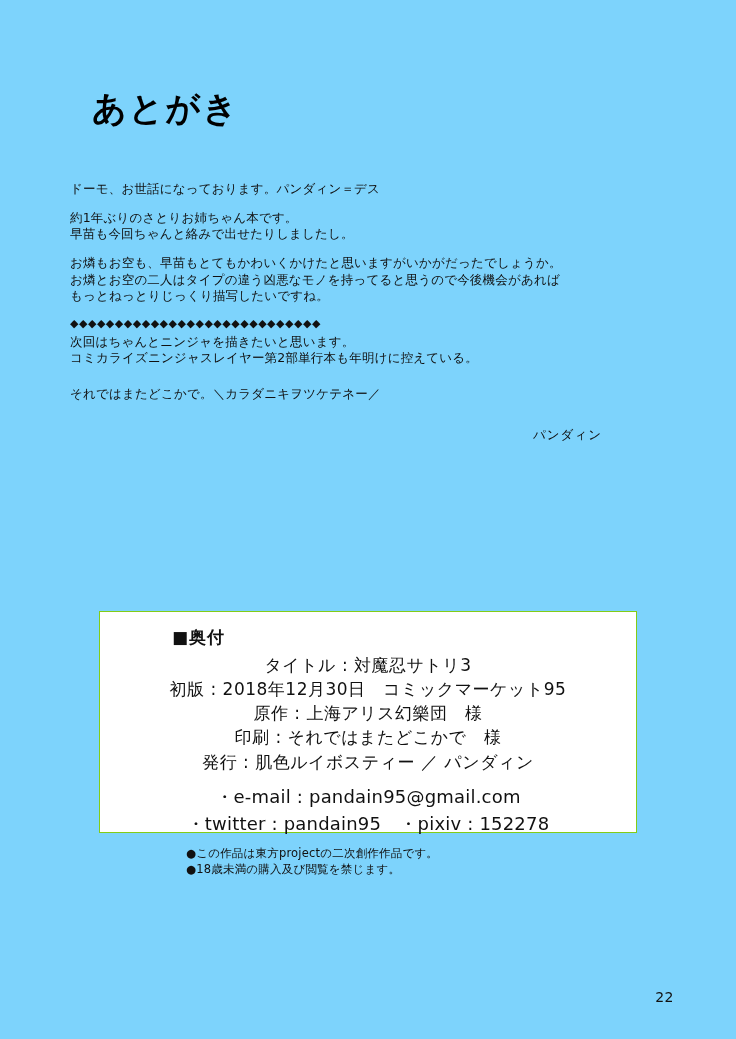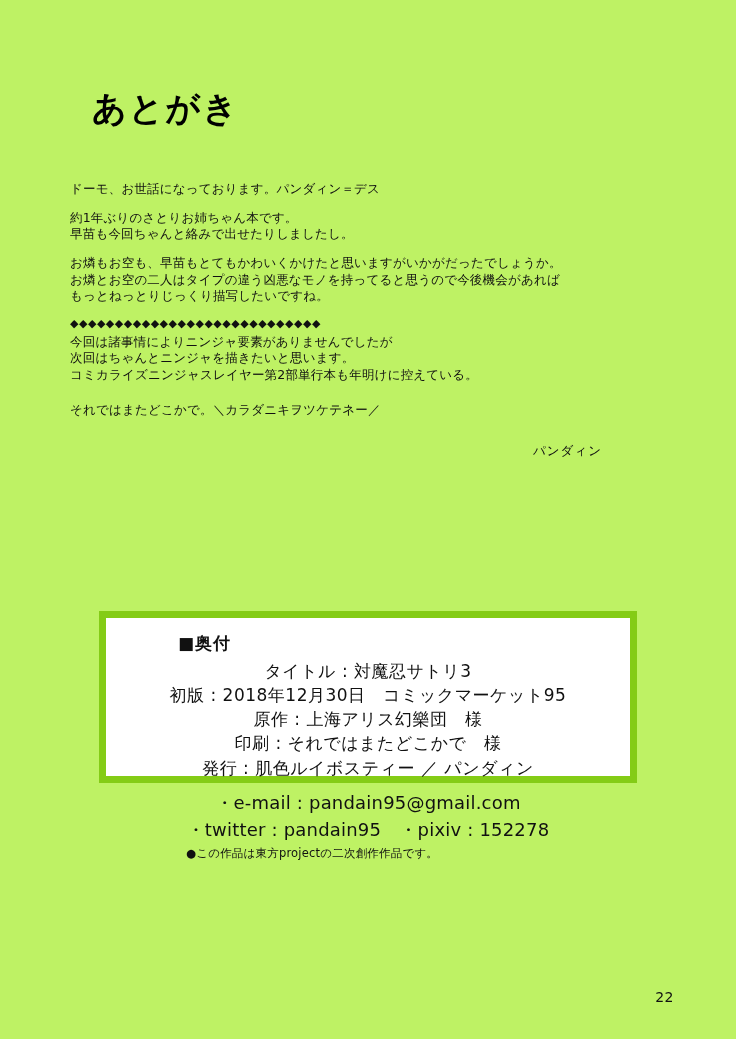--- a/index.html
+++ b/index.html
@@ -11,21 +11,21 @@
     width: 736px;
     height: 1039px;
     position: relative;
     font-family: "DejaVu Sans", "Liberation Sans", sans-serif;
     color: #111111;
     overflow: hidden;
   }
   .page {
     position: absolute;
     inset: 0;
-    background: #bef264;
+    background: #7dd3fc;
   }
 
   
   .afterword-title {
     position: absolute;
     left: 92px;
     top: 88px;
     font-size: 34px;
     font-weight: bold;
     letter-spacing: 2px;
@@ -81,22 +81,22 @@
     margin-top: 22px;
     height: 46px;
   }
 
   
   .colophon {
     position: absolute;
     left: 99px;
     top: 611px;
     width: 538px;
-    height: 172px;
-    border: 7px solid #84cc16;
+    height: 222px;
+    border: 1px solid #84cc16;
     box-sizing: border-box;
     background: #ffffff;
   }
   .colophon-inner {
     padding: 14px 0 0 0;
     text-align: center;
   }
   .colo-head {
     font-size: 17px;
     font-weight: bold;
@@ -160,21 +160,20 @@
     </div>
 
     <div class="para">
       <span class="line">お燐もお空も、早苗もとてもかわいくかけたと思いますがいかがだったでしょうか。</span>
       <span class="line">お燐とお空の二人はタイプの違う凶悪なモノを持ってると思うので今後機会があれば</span>
       <span class="line">もっとねっとりじっくり描写したいですね。</span>
     </div>
 
     <div class="para">
       <span class="diamonds">◆◆◆◆◆◆◆◆◆◆◆◆◆◆◆◆◆◆◆◆◆◆◆◆◆◆◆◆</span>
-      <span class="line">今回は諸事情によりニンジャ要素がありませんでしたが</span>
       <span class="line">次回はちゃんとニンジャを描きたいと思います。</span>
       <span class="line">コミカライズニンジャスレイヤー第2部単行本も年明けに控えている。</span>
     </div>
 
     <div class="closing-wrap">
       <span class="sign-line">それではまたどこかで。＼カラダニキヲツケテネー／</span>
       <span class="signature" style="top:41px;">パンダィン</span>
     </div>
 
   </div>
@@ -189,17 +188,18 @@
       <div class="colo-line">発行 : 肌色ルイボスティー ／ パンダィン</div>
       <div class="colo-contacts">
         <div>・e-mail : pandain95@gmail.com</div>
         <div>・twitter : pandain95　・pixiv : 152278</div>
       </div>
     </div>
   </div>
 
   <div class="notes">
     <div>●この作品は東方projectの二次創作作品です。</div>
+    <div>●18歳未満の購入及び閲覧を禁じます。</div>
   </div>
 
   <div class="page-number">22</div>
 
 </div>
 
 </body></html>

